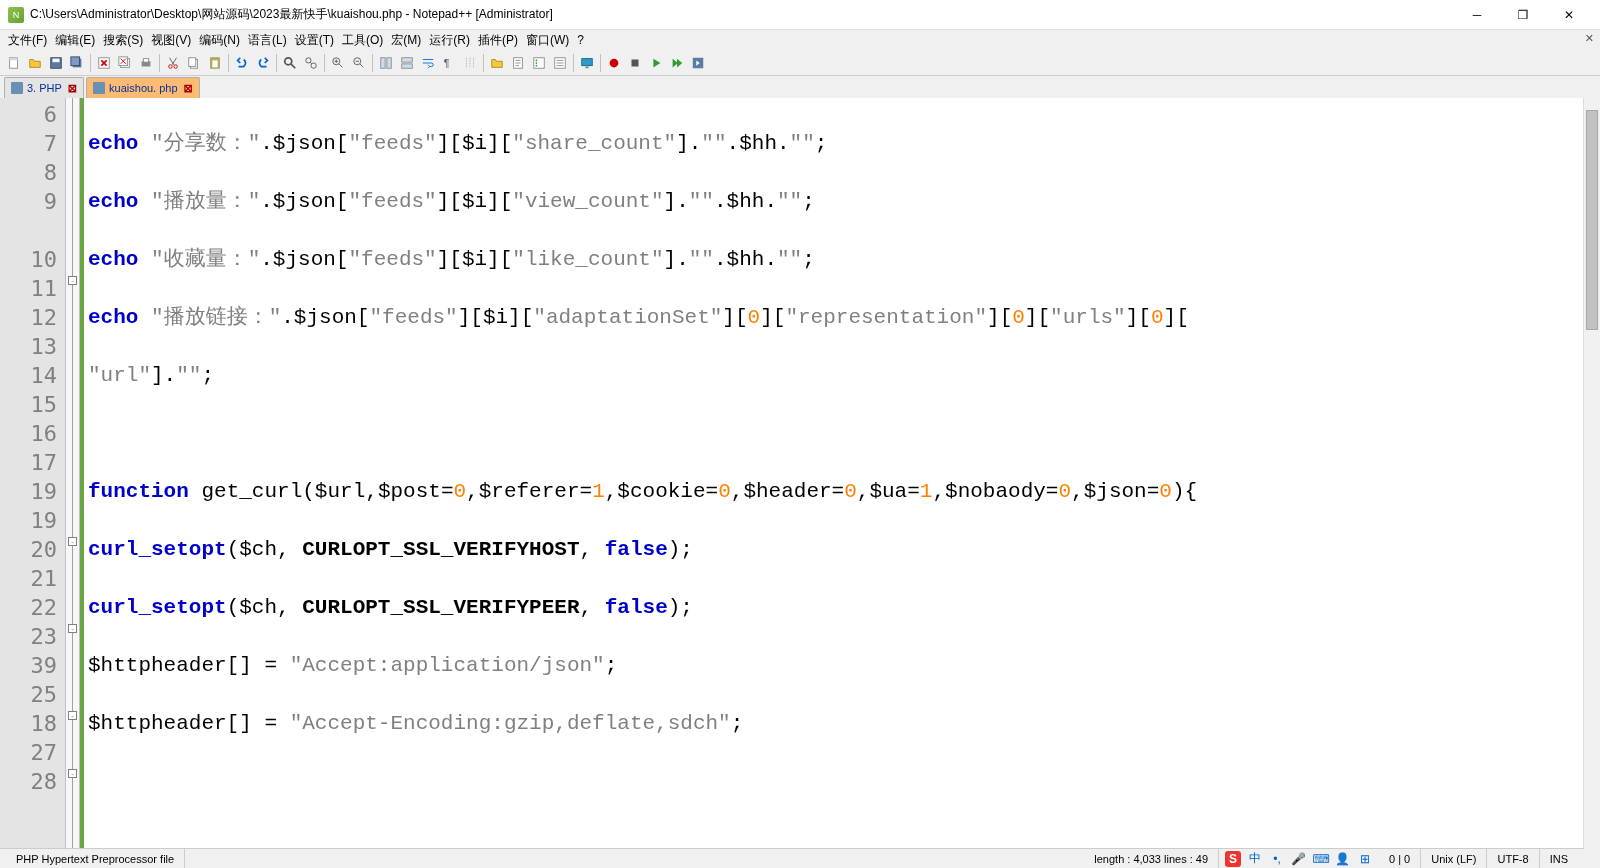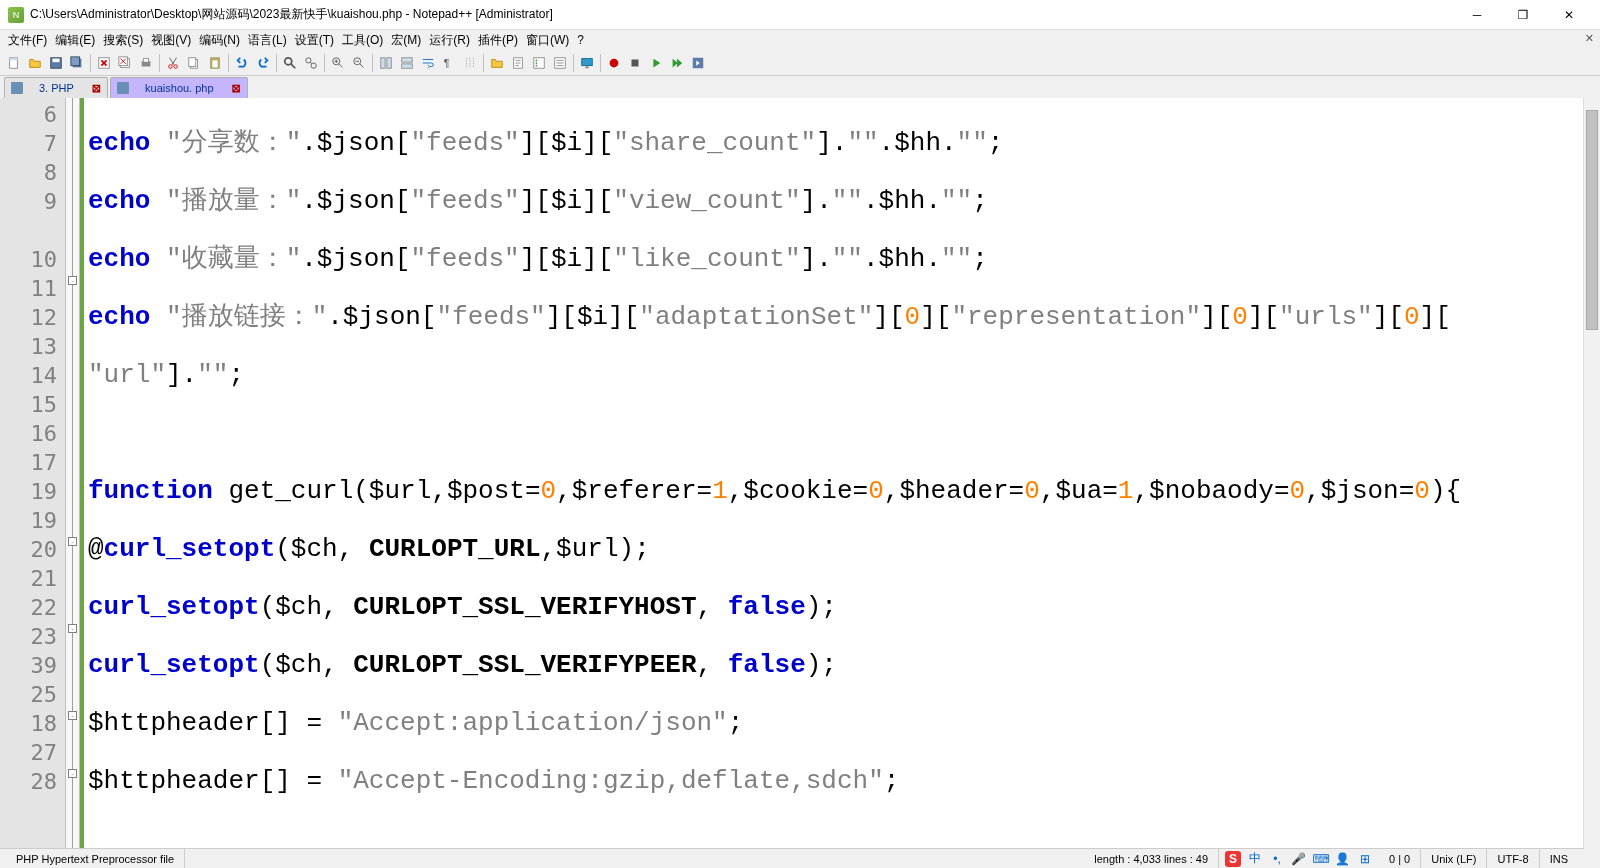--- a/index.html
+++ b/index.html
@@ -9,32 +9,32 @@
 .titlebar .title { flex:1; color:#000000; }
 .titlebar .winbtn { width:46px; height:30px; display:flex; align-items:center; justify-content:center; color:#000; cursor:pointer; }
 .menubar { height:20px; background:#f0f0f0; display:flex; align-items:center; padding:0 4px; position:relative; }
 .menubar .menu { padding:1px 4px; cursor:pointer; }
 .menubar .close-x { position:absolute; right:6px; top:2px; font-size:11px; cursor:pointer; color:#555; }
 .toolbar { height:26px; background:#f0f0f0; display:flex; align-items:center; padding:2px 4px; gap:1px; border-bottom:1px solid #ccc; }
 .tbtn { width:20px; height:20px; display:flex; align-items:center; justify-content:center; cursor:pointer; border:1px solid transparent; border-radius:2px; }
 .tbtn svg { width:14px; height:14px; }
 .tsep { width:1px; height:18px; background:#c0c0c0; margin:0 2px; }
 .tabbar { height:22px; background:#f0f0f0; display:flex; align-items:flex-end; padding:0 4px; }
-.tab { height:21px; padding:2px 6px; background:#e4e4e4; border:1px solid #b0b0b0; border-bottom:none; margin-right:2px; display:flex; align-items:center; gap:16px; font-size:11px; cursor:pointer; border-radius:2px 2px 0 0; }
-.tab.active { background:#c4b5fd; }
+.tab { height:21px; padding:2px 6px; background:#e4e4e4; border:1px solid #b0b0b0; border-bottom:none; margin-right:2px; display:flex; align-items:center; gap:4px; font-size:11px; cursor:pointer; border-radius:2px 2px 0 0; }
+.tab.active { background:#fdba74; }
 .tab .php-ico { width:12px; height:12px; background:#6a8fb5; border-radius:1px; display:inline-block; }
 .tab .tname { color:#003399; }
 .tab .tx { color:#a00; font-weight:bold; margin-left:2px; cursor:pointer; }
 .editor { position:absolute; top:98px; left:0; right:0; bottom:20px; background:#fff; display:flex; }
 .gutter { width:66px; background:#e4e4e4; border-right:1px solid #c0c0c0; text-align:right; padding-right:8px; font-family:Consolas,monospace; font-size:22px; color:#808080; line-height:29px; padding-top:2px; }
 .fold { width:14px; background:#f7f7f7; border-right:1px solid #c0c0c0; position:relative; }
 .fold .vline { position:absolute; left:6px; top:0; bottom:0; width:1px; background:#a0a0a0; }
 .fold .box { position:absolute; left:2px; width:9px; height:9px; border:1px solid #808080; background:#fff; font-size:8px; line-height:7px; text-align:center; color:#808080; cursor:pointer; }
 .margin-bar { width:4px; background:#6ba644; }
-.code { flex:1; font-family:Consolas,"Courier New",monospace; font-size:26px; line-height:29px; white-space:pre; padding-left:4px; padding-top:2px; overflow:hidden; color:#000; }
+.code { flex:1; font-family:Consolas,"Courier New",monospace; font-size:21px; line-height:29px; white-space:pre; padding-left:4px; padding-top:2px; overflow:hidden; color:#000; }
 .scrollbar-v { width:17px; background:#f0f0f0; border-left:1px solid #ddd; position:relative; }
 .scrollbar-v .thumb { position:absolute; left:2px; right:2px; top:12px; height:220px; background:#c2c2c2; border:1px solid #a8a8a8; }
 .kw { color:#0000cc; font-weight:bold; }
 .str { color:#808080; }
 .num { color:#ff8000; }
 .const { color:#000; font-weight:bold; }
 .statusbar { position:absolute; bottom:0; left:0; right:16px; height:20px; background:#f0f0f0; border-top:1px solid #ccc; display:flex; align-items:center; font-size:11px; padding:0 6px; }
 .statusbar .cell { padding:0 10px; border-right:1px solid #ccc; height:100%; display:flex; align-items:center; }
 .statusbar .spacer { flex:1; }
 .tray { display:flex; align-items:center; gap:6px; padding:0 6px; }
@@ -314,21 +314,20 @@
   </div>
   <div class="margin-bar"></div>
   <div class="code">
 <div><span class="kw">echo</span> <span class="str">"分享数："</span><span>.$json[</span><span class="str">"feeds"</span><span>][$i][</span><span class="str">"share_count"</span><span>].</span><span class="str">""</span><span>.$hh.</span><span class="str">""</span><span>;</span></div>
 <div><span class="kw">echo</span> <span class="str">"播放量："</span><span>.$json[</span><span class="str">"feeds"</span><span>][$i][</span><span class="str">"view_count"</span><span>].</span><span class="str">""</span><span>.$hh.</span><span class="str">""</span><span>;</span></div>
 <div><span class="kw">echo</span> <span class="str">"收藏量："</span><span>.$json[</span><span class="str">"feeds"</span><span>][$i][</span><span class="str">"like_count"</span><span>].</span><span class="str">""</span><span>.$hh.</span><span class="str">""</span><span>;</span></div>
 <div><span class="kw">echo</span> <span class="str">"播放链接："</span><span>.$json[</span><span class="str">"feeds"</span><span>][$i][</span><span class="str">"adaptationSet"</span><span>][</span><span class="num">0</span><span>][</span><span class="str">"representation"</span><span>][</span><span class="num">0</span><span>][</span><span class="str">"urls"</span><span>][</span><span class="num">0</span><span>][</span></div>
 <div><span class="str">"url"</span><span>].</span><span class="str">""</span><span>;</span></div>
 <div>&nbsp;</div>
 <div><span class="kw">function</span> <span>get_curl</span><span>($url,$post=</span><span class="num">0</span><span>,$referer=</span><span class="num">1</span><span>,$cookie=</span><span class="num">0</span><span>,$header=</span><span class="num">0</span><span>,$ua=</span><span class="num">1</span><span>,$nobaody=</span><span class="num">0</span><span>,$json=</span><span class="num">0</span><span>){</span></div>
-<div><span>@</span><span class="kw">curl_setopt</span><span>($ch, </span><span class="const">CURLOPT_URL</span><span>,$url);</span></div>
 <div><span class="kw">curl_setopt</span><span>($ch, </span><span class="const">CURLOPT_SSL_VERIFYHOST</span><span>, </span><span class="kw">false</span><span>);</span></div>
 <div><span class="kw">curl_setopt</span><span>($ch, </span><span class="const">CURLOPT_SSL_VERIFYPEER</span><span>, </span><span class="kw">false</span><span>);</span></div>
 <div><span>$httpheader[] = </span><span class="str">"Accept:application/json"</span><span>;</span></div>
 <div><span>$httpheader[] = </span><span class="str">"Accept-Encoding:gzip,deflate,sdch"</span><span>;</span></div>
 
 
 
 
 
 

